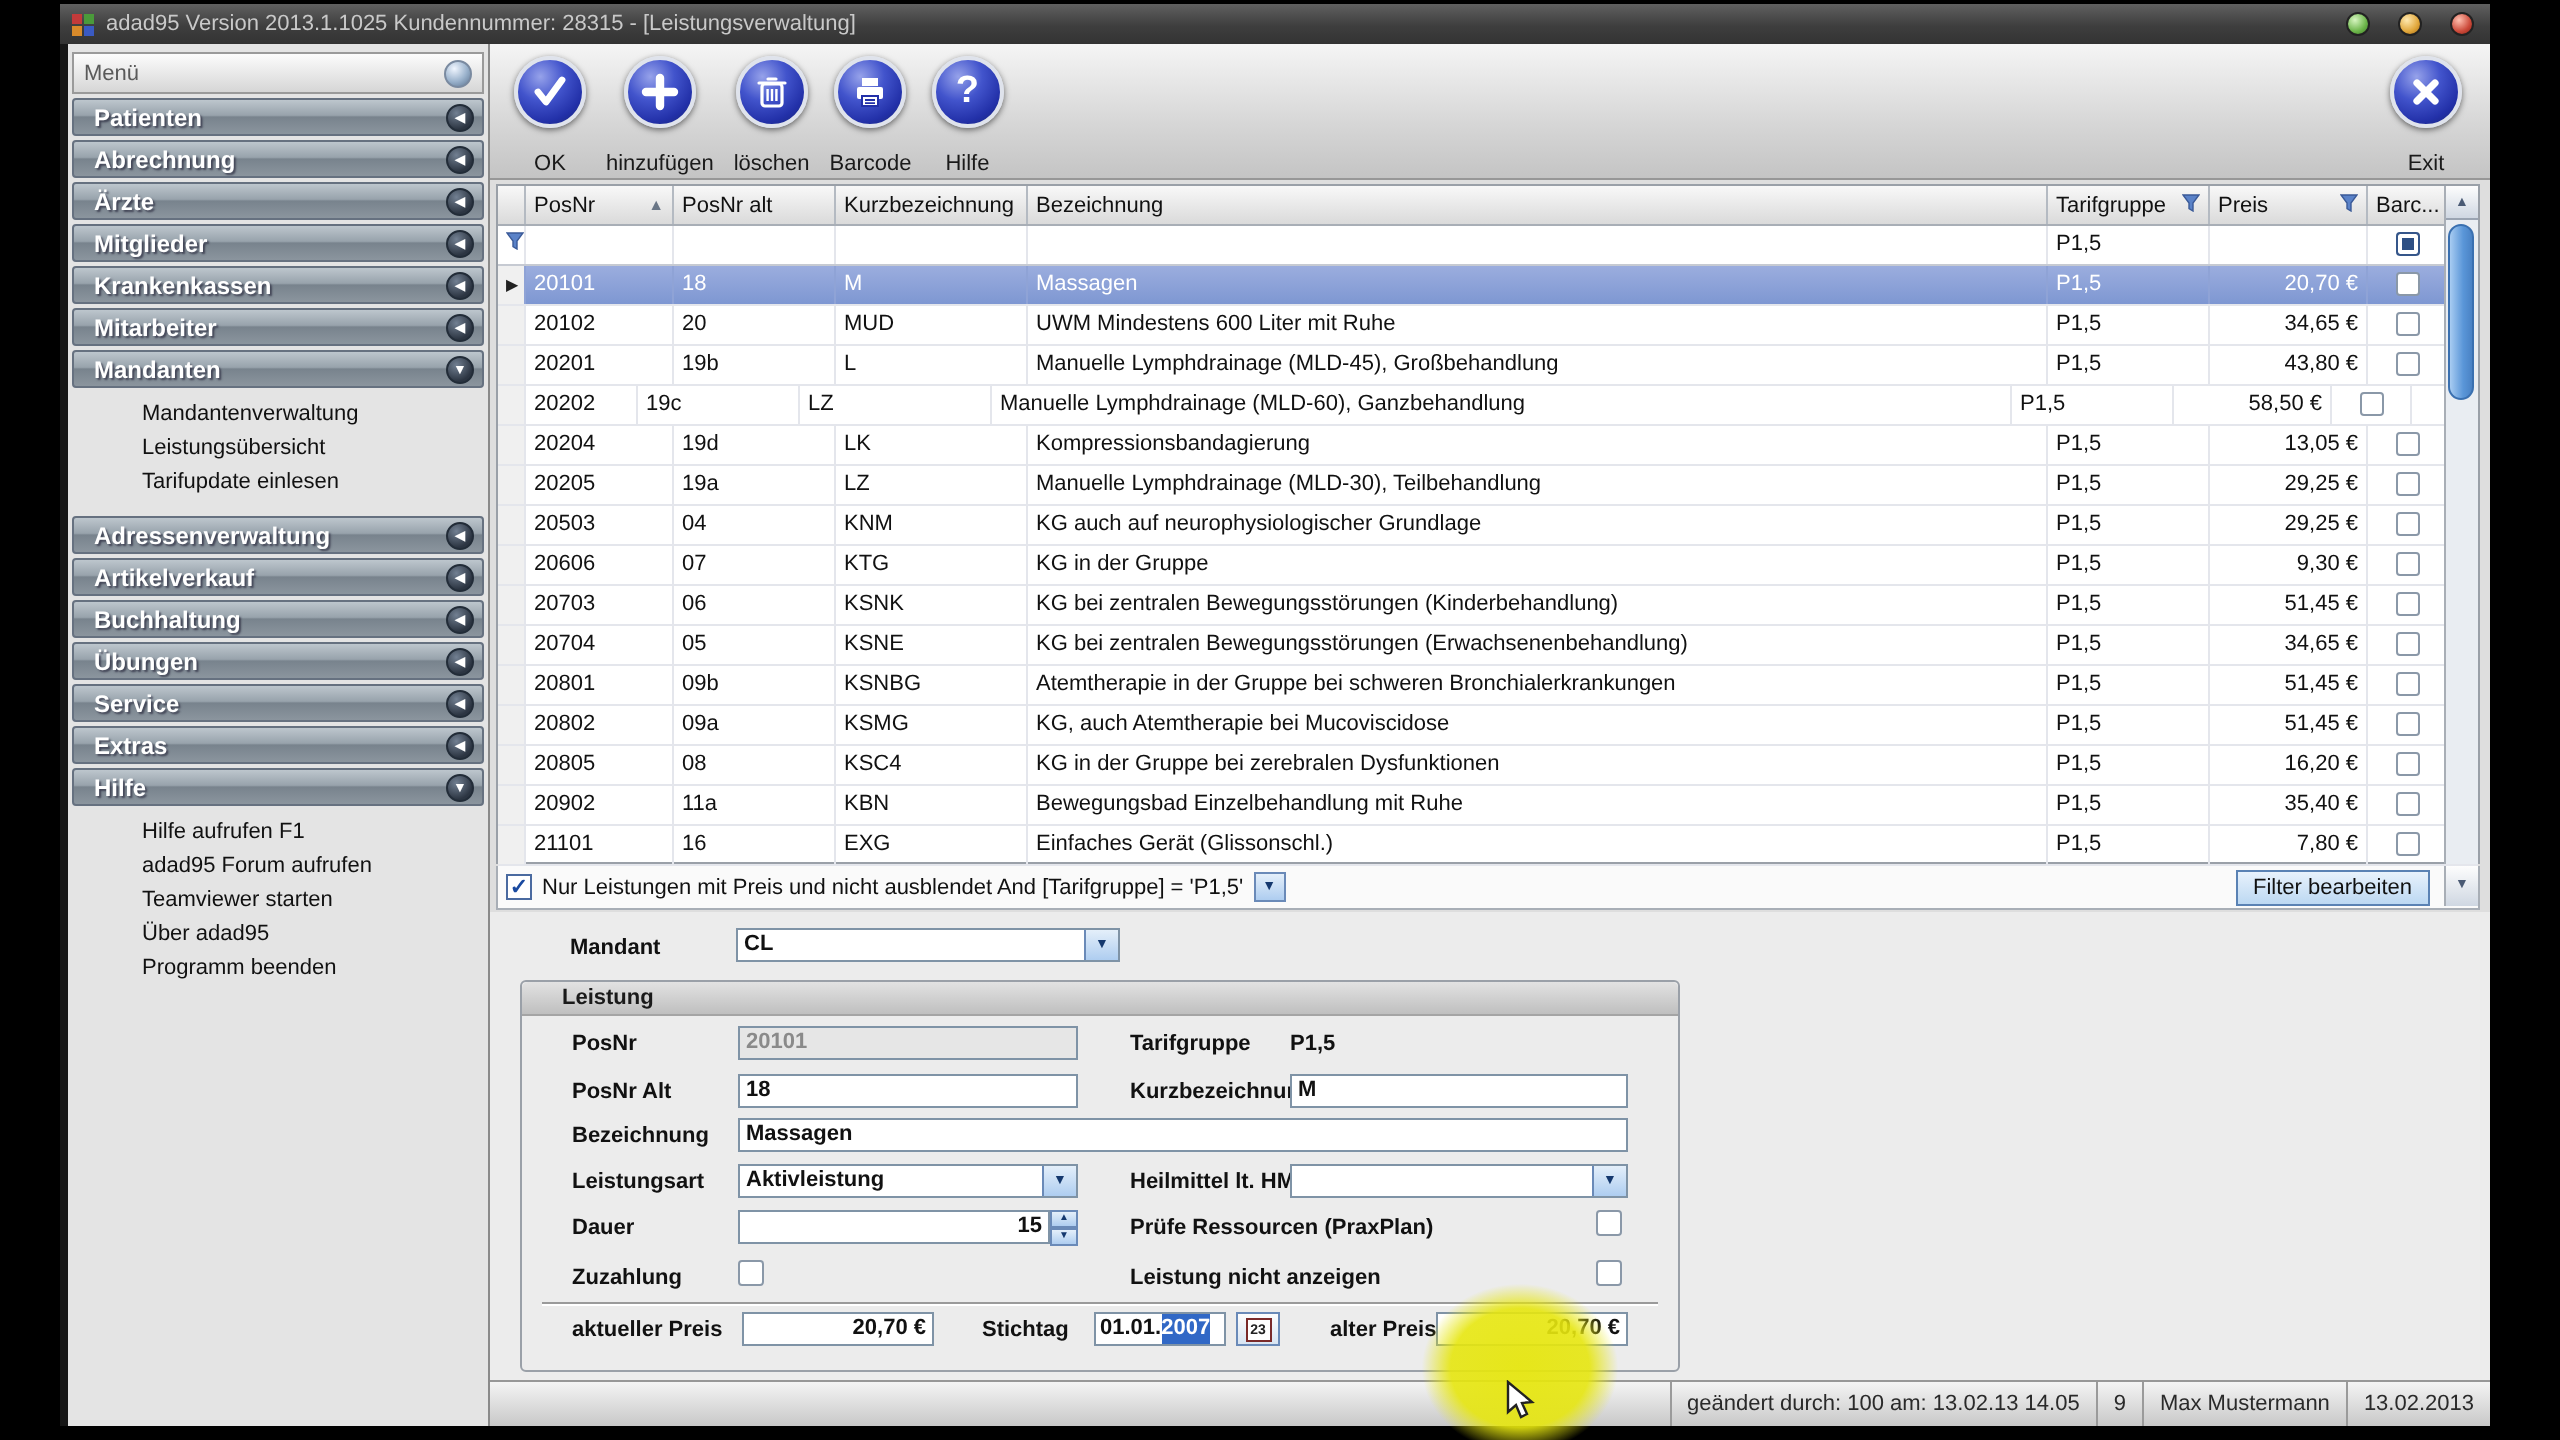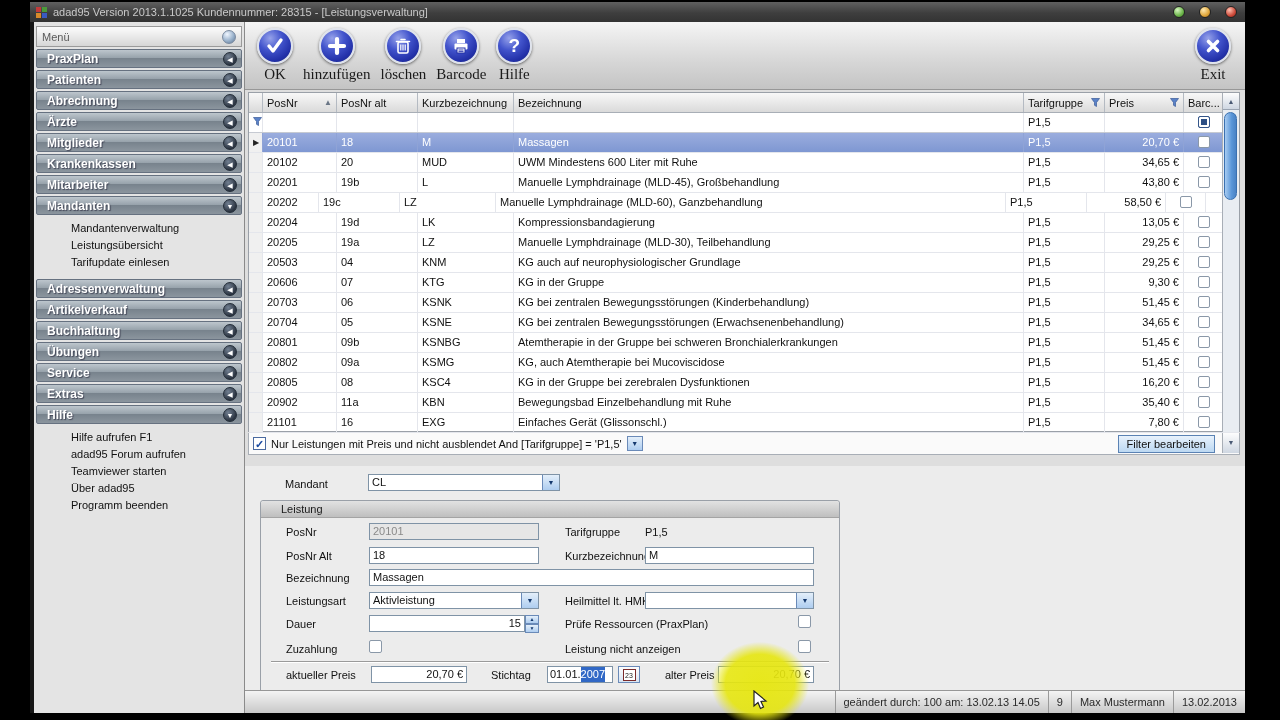--- a/index.html
+++ b/index.html
@@ -35,21 +35,21 @@
   .side-sub-item { height:17px; line-height:17px; padding-left:35px; font-size:11px; color:#111; cursor:pointer; }
 
   
   .main { flex:1; position:relative; background:#dedede; }
   .toolbar { position:absolute; top:0; left:0; right:0; height:68px; border-bottom:1px solid #979797;
     background:linear-gradient(#f5f5f5,#d6d6d6 60%,#c4c4c4); display:flex; align-items:flex-start; padding:6px 0 0 12px; gap:10px; }
   .tbtn { text-align:center; cursor:pointer; }
   .tbtn .circ { width:36px; height:36px; margin:0 auto; border-radius:50%; border:2px solid #dfe3ec;
     background:radial-gradient(circle at 35% 26%, #96a2ea 0%, #4254cc 38%, #2230a8 72%, #18246e 100%);
     box-shadow:0 1px 3px rgba(0,0,0,.55); display:flex; align-items:center; justify-content:center; color:#fff; }
-  .tbtn .tl { font-size:15px; color:#1a1a1a; margin-top:2px;font-family:Liberation Serif, serif; }
+  .tbtn .tl { font-size:11px; color:#1a1a1a; margin-top:12px; }
   .tbtn.exit { position:absolute; right:14px; top:6px; }
 
   
   .grid { position:absolute; top:70px; left:3px; width:992px; height:340px; background:#fff;
     border:1px solid #9aa0a8; font-size:11px; color:#111; }
   .gh { display:flex; height:20px; background:linear-gradient(#f8f8f8,#dadada); border-bottom:1px solid #a8aeb6; }
   .gh-cell { display:flex; align-items:center; justify-content:space-between; padding:0 4px; border-right:1px solid #b4bac2; overflow:hidden; white-space:nowrap; }
   .gfilter { display:flex; height:20px; background:#fff; border-bottom:1px solid #c6cad2; }
   .grow { display:flex; height:20px; border-bottom:1px solid #e4e6ec; cursor:default; }
   .gcell { padding:0 4px; line-height:19px; border-right:1px solid #e4e6ec; overflow:hidden; white-space:nowrap; }
@@ -70,21 +70,21 @@
   .fcb { width:13px; height:13px; border:1px solid #4a6aa0; background:#fff; color:#1a4aa0; font-size:11px; line-height:12px;
     text-align:center; font-weight:bold; margin-right:5px; }
   .mini-combo { width:16px; height:15px; margin-left:5px; background:linear-gradient(#e4effa,#aecdf0); border:1px solid #6a8ab8;
     color:#14386e; font-size:7px; text-align:center; line-height:14px; cursor:pointer; }
   .fb-btn { margin-left:auto; margin-right:24px; height:18px; padding:0 8px; background:linear-gradient(#e8f2fc,#bcd8f2);
     border:1px solid #5a82b4; font-size:11px; line-height:16px; color:#111; cursor:pointer; }
   .fb-scroll { position:absolute; right:0; top:0; width:17px; height:20px; background:linear-gradient(#fdfdfd,#cfd7e2);
     border-left:1px solid #a8aeb6; color:#4a5a74; font-size:7px; text-align:center; line-height:20px; cursor:pointer; }
 
   
-  .formarea { position:absolute; top:444px; left:0; right:0; height:234px; background:#ececec; font-size:11px; color:#111; }
+  .formarea { position:absolute; top:434px; left:0; right:0; height:234px; background:#ececec; font-size:11px; color:#111;font-weight:bold; }
   .flabel { position:absolute; height:16px; line-height:16px; }
   .inp { position:absolute; height:17px; line-height:15px; border:1px solid #7f93a6; background:#fff; padding:0 3px; }
   .inp.ro { background:#e6e6e6; color:#8a8a8a; }
   .combo { position:absolute; height:17px; border:1px solid #7f93a6; background:#fff; display:flex; }
   .combo .cval { flex:1; padding:0 3px; line-height:15px; overflow:hidden; }
   .combo .cbtn { width:17px; background:linear-gradient(#e4effa,#aecdf0); border-left:1px solid #6a8ab8; color:#14386e;
     font-size:7px; text-align:center; line-height:15px; cursor:pointer; }
   .groupbox { position:absolute; left:15px; top:34px; width:580px; height:196px; border:1px solid #9aa0a8;
     border-radius:3px; background:#ececec; }
   .groupbox-h { height:17px; line-height:17px; padding-left:20px; color:#1a1a1a; border-bottom:1px solid #a4a4a4;
@@ -134,24 +134,20 @@
 
   <div class="content">
 
     <div class="sidebar">
       <div class="menu-header">
         <span>Menü</span>
         <span class="orb"></span>
       </div>
       <div id="sidebar-items">
           <div class="side-btn">
-            <span class="lbl">PraxPlan</span>
-            <span class="side-arrow">◀</span>
-          </div>
-          <div class="side-btn">
             <span class="lbl">Patienten</span>
             <span class="side-arrow">◀</span>
           </div>
           <div class="side-btn">
             <span class="lbl">Abrechnung</span>
             <span class="side-arrow">◀</span>
           </div>
           <div class="side-btn">
             <span class="lbl">Ärzte</span>
             <span class="side-arrow">◀</span>

